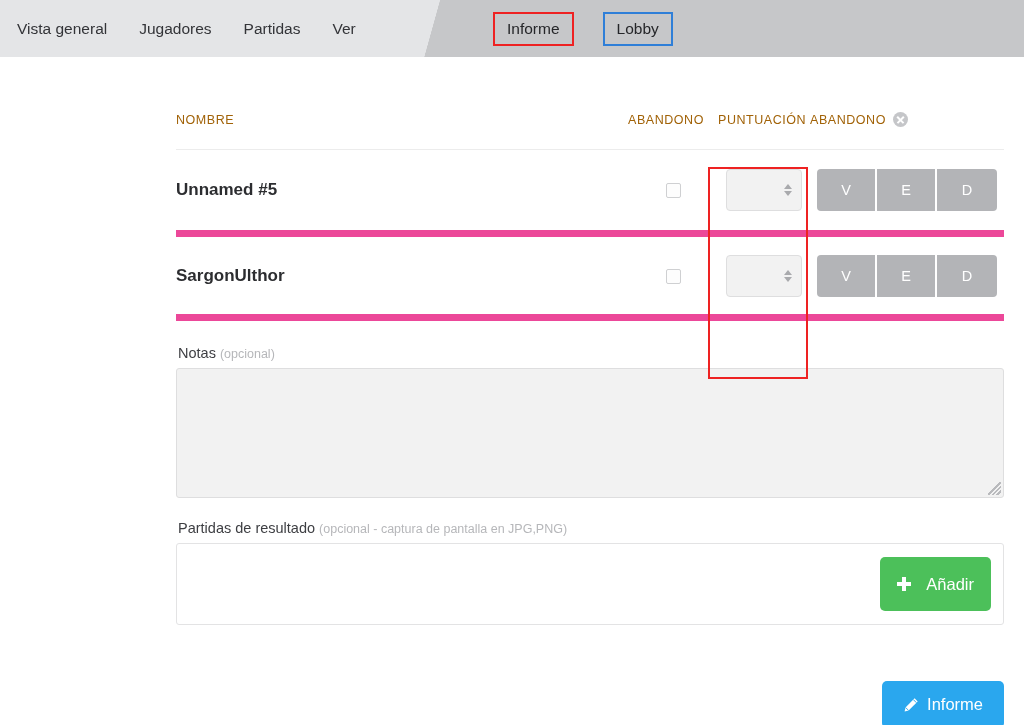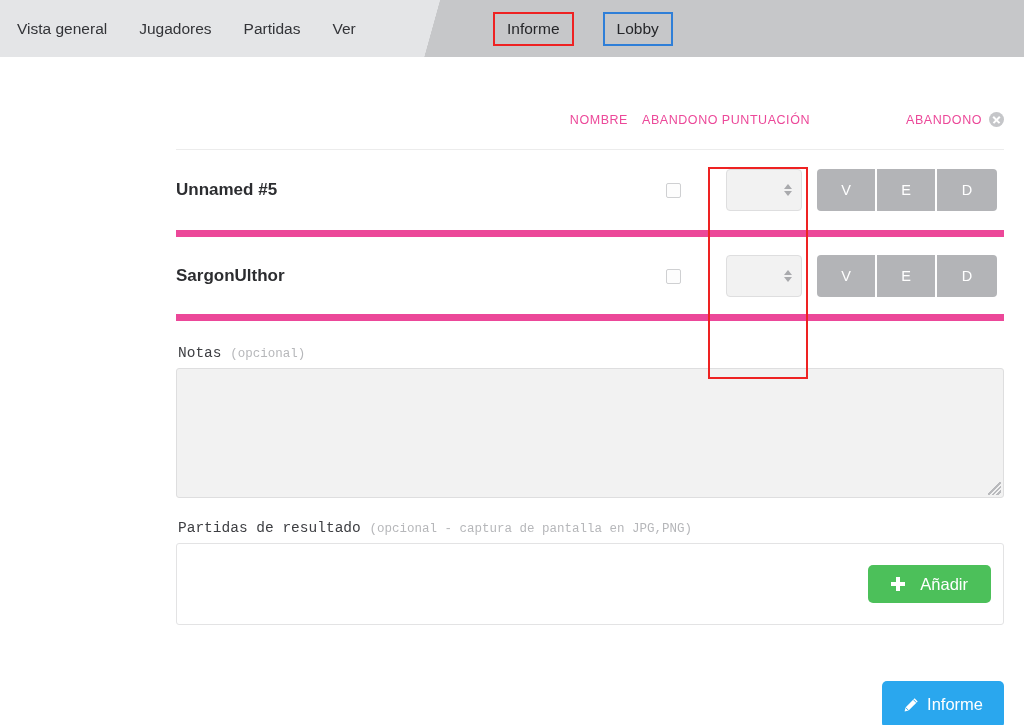--- a/index.html
+++ b/index.html
@@ -82,24 +82,24 @@
   
   table.result-table {
     width: 828px;
     border-collapse: collapse;
     table-layout: fixed;
   }
   table.result-table th {
     font-weight: normal;
     font-size: 12.5px;
     letter-spacing: 0.55px;
-    color: #ec4899;
+    color: #a16207;
     padding: 0 0 22px 0;
     vertical-align: bottom;
-    text-align: right;
+    text-align: left;
     border-bottom: 1px solid #ececec;
   }
   th.col-nombre   { width: 452px; padding-left: 12px; }
   th.col-abandono { width: 90px;  text-align: center; padding-right: 4px;}
   th.col-punt     { width: 92px;  text-align: center; }
   th.col-res      { width: 194px; text-align: center; }
 
   .res-head-wrap { display: inline-flex; align-items: center; gap: 7px; }
   .x-circle {
     display: inline-block;
@@ -194,21 +194,20 @@
     cursor: pointer;
     padding: 0;
   }
   .ved button:last-child { border-right: none; }
 
   
   .field-label {
     font-size: 14.5px;
     color: #3d3e42;
     margin: 15px 0 7px 2px;
-    font-family: Liberation Mono, monospace;
   }
   .field-label .opt {
     color: #b6b7ba;
     font-size: 12.5px;
   }
 
   .notes-block { margin-top: 24px; }
   .notes-area {
     position: relative;
     width: 828px; height: 130px;
@@ -236,22 +235,22 @@
     border: 1px solid #e3e3e4;
     border-radius: 3px;
   }
   .btn-add {
     position: absolute;
     right: 12px; top: 50%;
     transform: translateY(-50%);
     display: inline-flex;
     align-items: center;
     gap: 15px;
-    height: 38px;
-    padding: 0 23px;
+    height: 54px;
+    padding: 0 17px;
     background: #4cc05a;
     color: #ffffff;
     border: none;
     border-radius: 5px;
     font-size: 16.5px;
     font-family: "Liberation Sans", sans-serif;
     cursor: pointer;
   }
   .plus-icon {
     position: relative;

